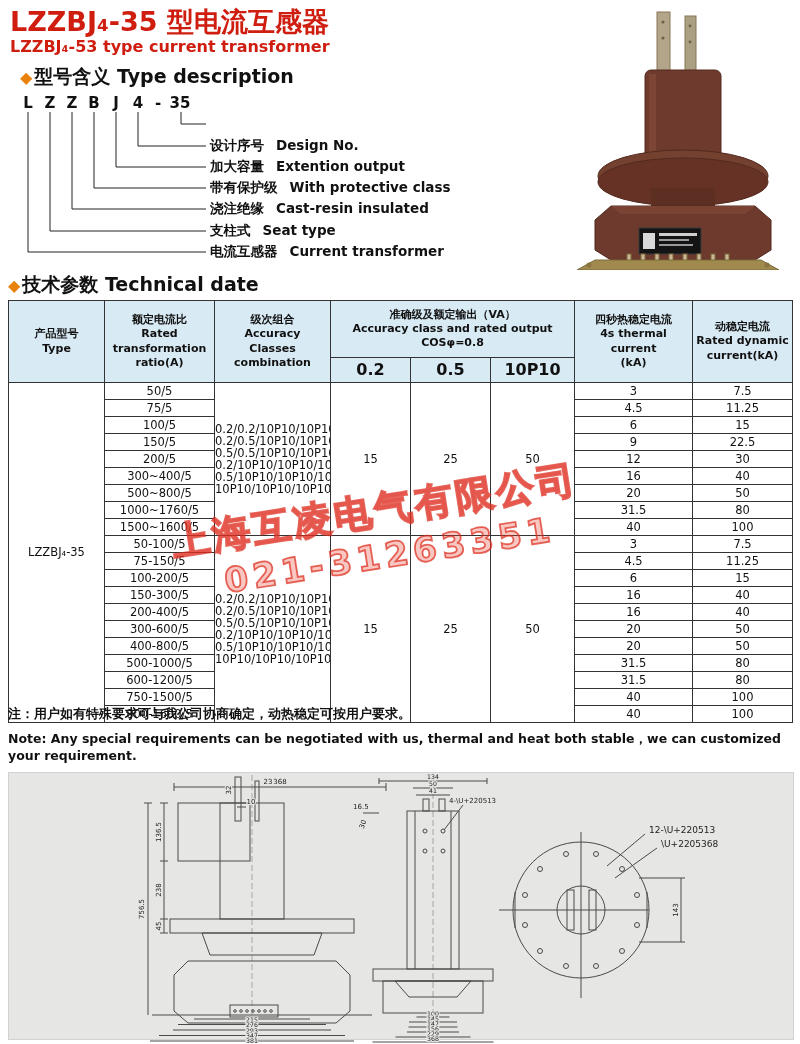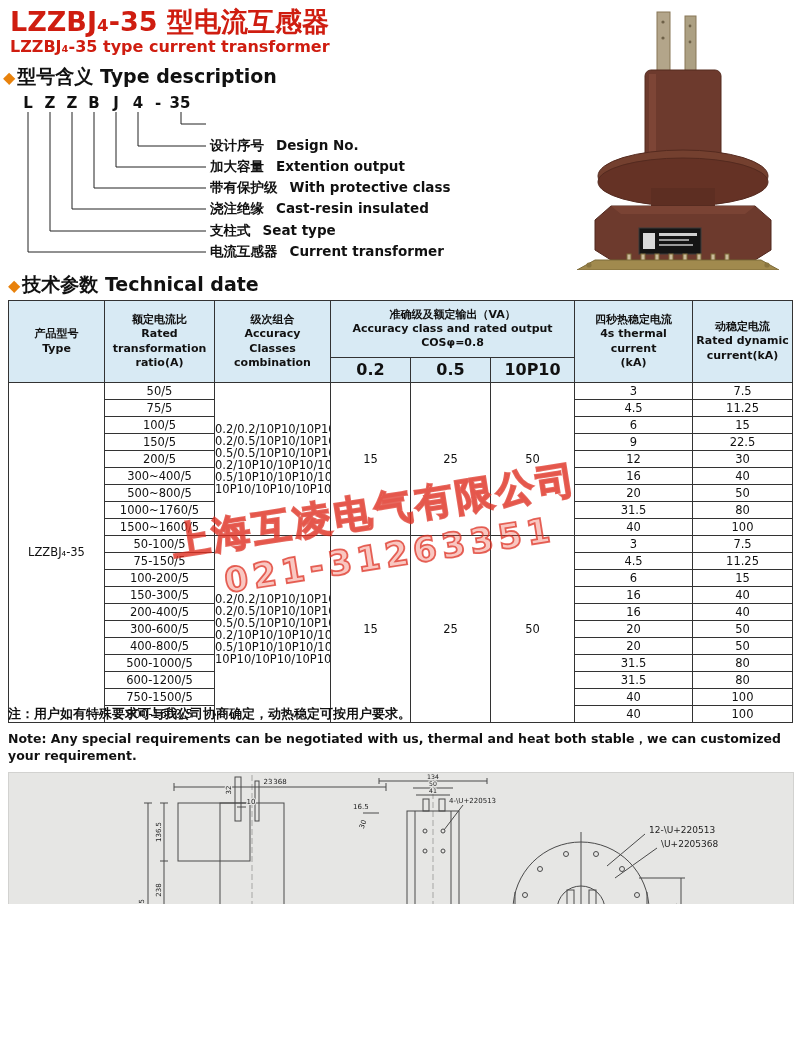--- a/index.html
+++ b/index.html
@@ -1,23 +1,23 @@
 <!DOCTYPE html>
 <html><head>
 <meta charset="utf-8">
 <style>
   html,body{margin:0;padding:0;background:#fff;}
-  .page{position:relative;width:800px;height:904px;background:#fff;overflow:hidden;
+  .page{position:relative;width:800px;height:1044px;background:#fff;overflow:hidden;
         font-family:"DejaVu Sans","Liberation Sans",sans-serif;color:#111;}
   
   .title{position:absolute;left:10px;top:4px;font-size:27px;font-weight:bold;color:#cf1d10;}
   .subtitle{position:absolute;left:10px;top:37px;font-size:16px;font-weight:bold;color:#cf1d10;}
   .sec{position:absolute;font-size:19px;font-weight:bold;color:#111;white-space:nowrap;}
   .sec .diamond{color:#e8820c;font-size:16px;margin-right:2px;}
-  #sec1{left:3px;top:64px;}
+  #sec1{left:20px;top:64px;}
   #sec2{left:8px;top:272px;}
   #sec3{left:8px;top:770px;margin-top:41px;}
   
   .codeletter{position:absolute;top:94px;transform:translateX(-50%);font-size:15px;font-weight:bold;}
   .code-lines{position:absolute;left:0;top:0;pointer-events:none;}
   .coderow{position:absolute;left:210px;height:18px;font-size:13.5px;font-weight:bold;white-space:nowrap;}
   .coderow .en{margin-left:12px;}
   
   .tech-table{position:absolute;left:8px;top:300px;width:784px;border-collapse:collapse;table-layout:fixed;}
   .tech-table th,.tech-table td{border:1px solid #333;overflow:hidden;}
@@ -47,21 +47,21 @@
   .dimtext.sm{font-size:6.2px;}
   .dimtext.lbl{text-anchor:start;}
   .dimtext.big{font-size:9px;}
 </style>
 </head>
 <body>
 
 <div class="page">
 
   <div class="title">LZZBJ₄-35 型电流互感器</div>
-  <div class="subtitle">LZZBJ₄-35 type current transformer</div>
+  <div class="subtitle">LZZBJ₄-53 type current transformer</div>
 
   <div class="sec" id="sec1">
     <span class="diamond">◆</span><span>型号含义</span>
     <span>Type description</span>
   </div>
 
   <span class="codeletter" style="left:28px">L</span>
   <span class="codeletter" style="left:50px">Z</span>
   <span class="codeletter" style="left:72px">Z</span>
   <span class="codeletter" style="left:94px">B</span>

